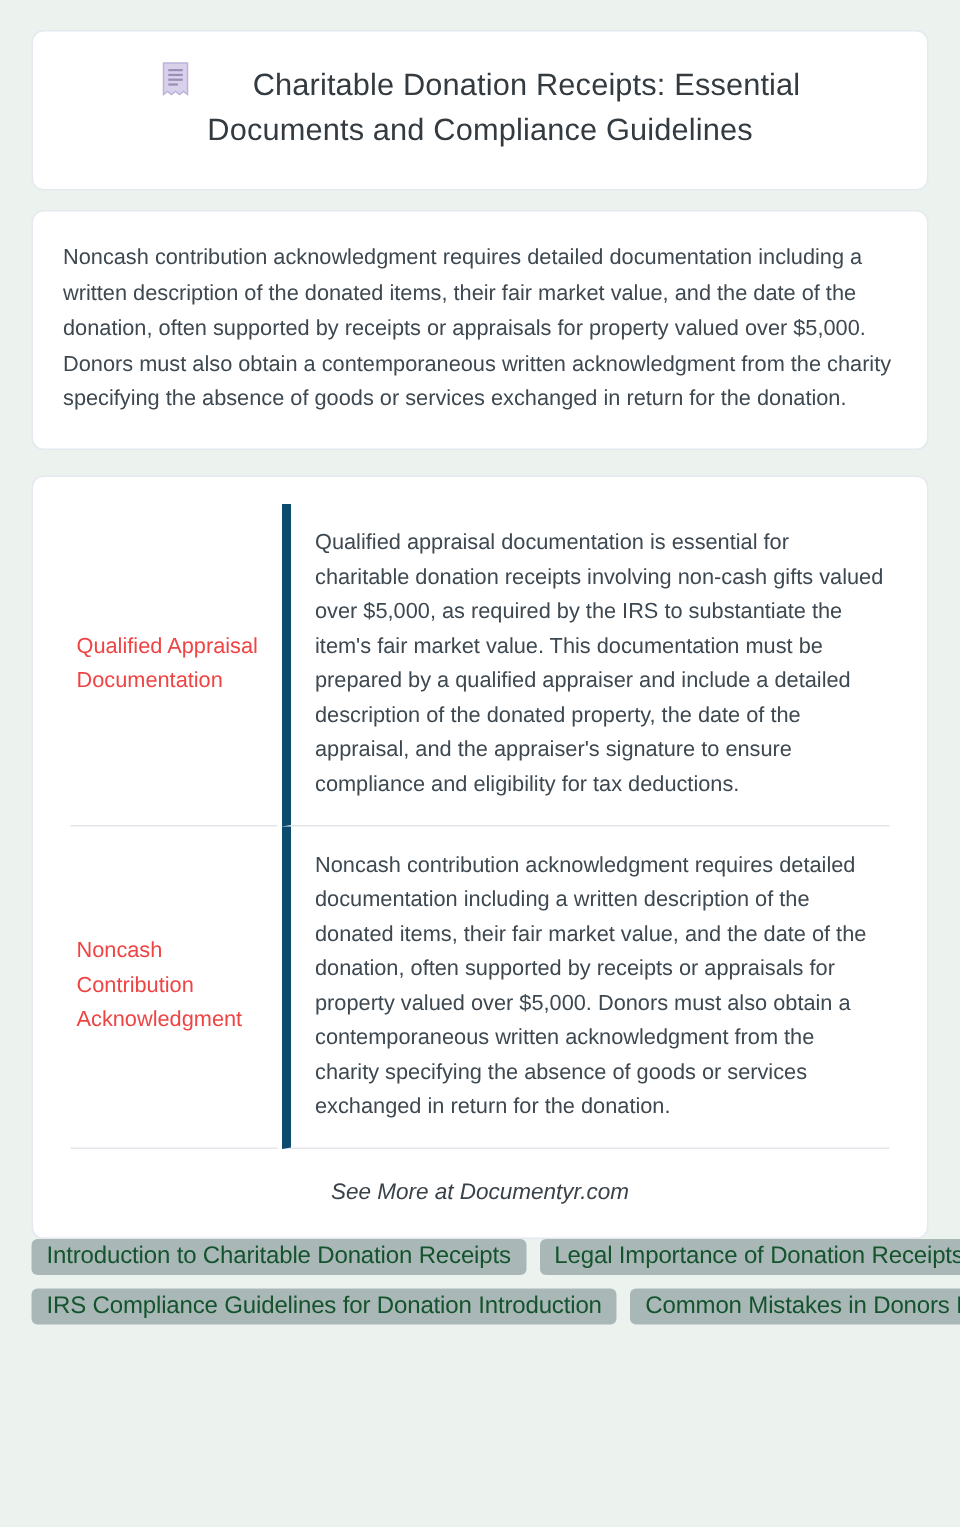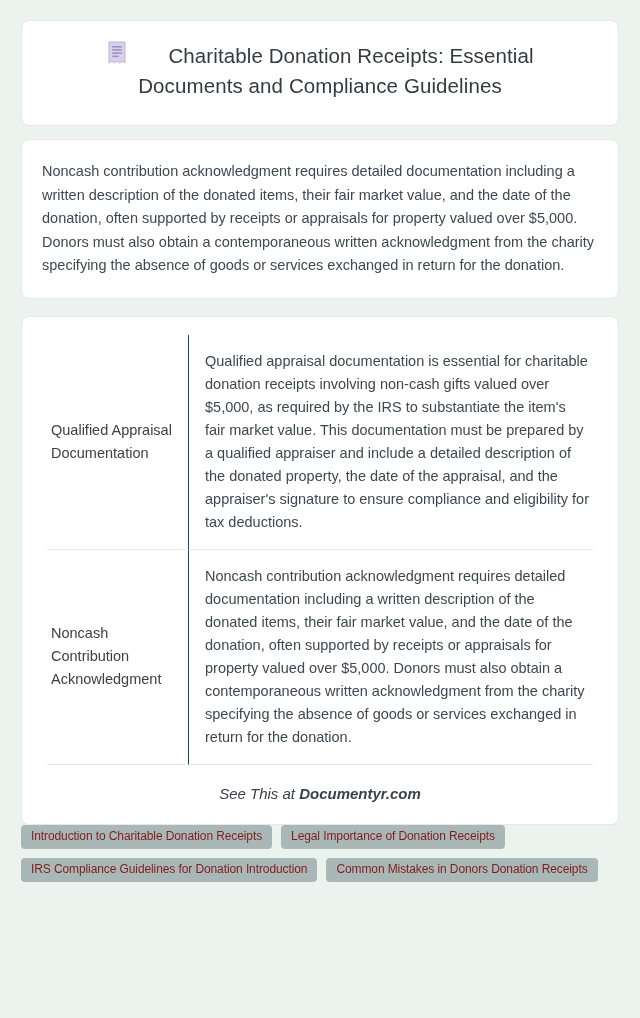--- a/index.html
+++ b/index.html
@@ -59,53 +59,53 @@
   .terms-table td {
     border-bottom: 1px solid #e2e5e9;
     font-size: 14.5px;
     line-height: 23px;
     vertical-align: middle;
     padding: 15px 4px;
   }
   td.term-cell {
     width: 138px;
     padding-right: 10px;
-    color: #404040;
+    color: #ef4444;
   }
   td.desc-cell {
-    border-left: 1px solid #0c4a6e;
+    border-left: 6px solid #0c4a6e;
     padding-left: 16px;
   }
   .see-more {
     text-align: center;
     font-style: italic;
     font-size: 15px;
     padding-top: 20px;
     color: #3a4249;
   }
-  .see-more .brand { font-weight: bold; }
+  .see-more .brand { font-weight: normal; }
 
   
   .related-heading {
     text-align: center;
     font-size: 16.5px;
     font-weight: 500;
     color: #333b41;
     margin: 29px 0 17px;
   }
   .tag-row {
     display: flex;
     gap: 9px;
     margin-bottom: 9px;
   }
   .tag {
     display: inline-block;
     background: #a9b8b7;
-    color: #7f1d1d;
-    font-size: 12px;
+    color: #14532d;
+    font-size: 16px;
     font-weight: 500;
     letter-spacing: -0.1px;
     line-height: 15px;
     padding: 4px 10px 5px;
     border-radius: 4px;
     white-space: nowrap;
     cursor: pointer;
   }
 </style>
 </head>
@@ -136,21 +136,21 @@
         <tr>
           <td class="term-cell">Qualified Appraisal Documentation</td>
           <td class="desc-cell">Qualified appraisal documentation is essential for charitable donation receipts involving non-cash gifts valued over $5,000, as required by the IRS to substantiate the item's fair market value. This documentation must be prepared by a qualified appraiser and include a detailed description of the donated property, the date of the appraisal, and the appraiser's signature to ensure compliance and eligibility for tax deductions.</td>
         </tr>
         <tr>
           <td class="term-cell">Noncash Contribution Acknowledgment</td>
           <td class="desc-cell">Noncash contribution acknowledgment requires detailed documentation including a written description of the donated items, their fair market value, and the date of the donation, often supported by receipts or appraisals for property valued over $5,000. Donors must also obtain a contemporaneous written acknowledgment from the charity specifying the absence of goods or services exchanged in return for the donation.</td>
         </tr>
       </tbody>
     </table>
-    <div class="see-more"><span>See This at </span><span class="brand">Documentyr.com</span></div>
+    <div class="see-more"><span>See More at </span><span class="brand">Documentyr.com</span></div>
   </div>
 
 
   <div class="tag-row">
     <span class="tag">Introduction to Charitable Donation Receipts</span>
     <span class="tag">Legal Importance of Donation Receipts</span>
   </div>
   <div class="tag-row">
     <span class="tag">IRS Compliance Guidelines for Donation Introduction</span>
     <span class="tag">Common Mistakes in Donors Donation Receipts</span>

